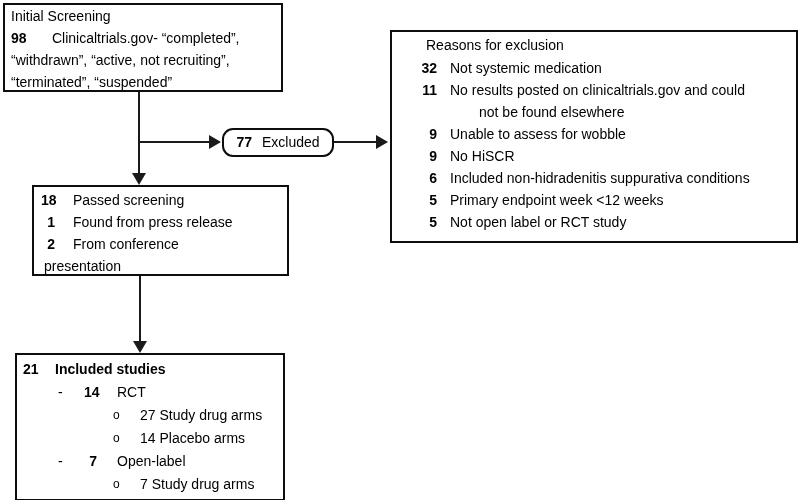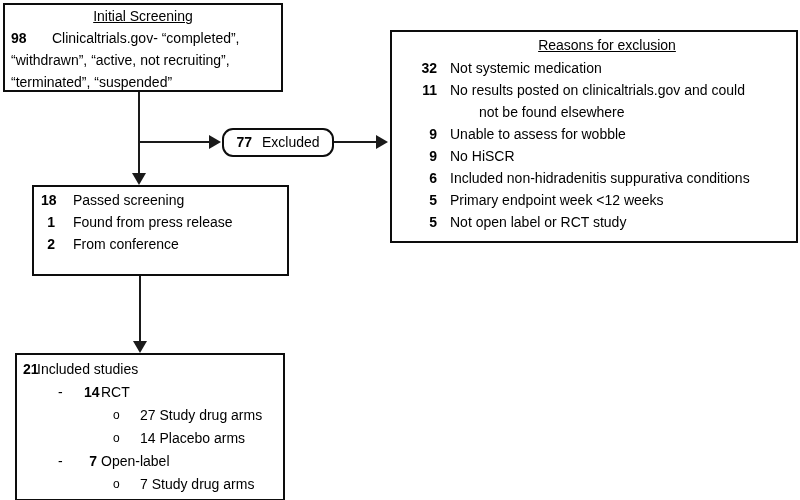--- a/index.html
+++ b/index.html
@@ -18,22 +18,20 @@
   }
   .box {
     position: absolute;
     border: 2px solid #0d0d0d;
     background: #ffffff;
     box-sizing: border-box;
     font-size: 14px;
     line-height: 22px;
   }
   .box-title {
-    text-align: center;
-    text-decoration: underline;
     line-height: 20px;
     white-space: nowrap;
   }
   .num { font-weight: bold; }
 
   
   #box-initial {
     left: 3px; top: 3px; width: 280px; height: 89px;
     padding: 1px 6px;
   }
@@ -72,25 +70,25 @@
   .ps-row .txt { margin-left: 18px; white-space: nowrap; }
   .ps-wrap { line-height: 22px; padding-left: 3px; }
 
   
   #box-included {
     left: 15px; top: 353px; width: 270px; height: 148px;
     padding: 3px 6px;
   }
   .inc-head { display: flex; line-height: 23px; }
   .inc-head .num { width: 14px; flex: none; }
-  .inc-head .txt { white-space: nowrap; }
+  .inc-head .txt { margin-left: 18px; white-space: nowrap; font-weight: bold; }
   .inc-group { display: flex; line-height: 23px; }
   .inc-group .dash { width: 26px; margin-left: 35px; flex: none; }
   .inc-group .gcount { width: 13px; text-align: right; font-weight: bold; flex: none; }
-  .inc-group .glabel { margin-left: 4px; white-space: nowrap; }
+  .inc-group .glabel { margin-left: 20px; white-space: nowrap; }
   .inc-sub { display: flex; line-height: 23px; }
   .inc-sub .o { margin-left: 90px; width: 27px; flex: none; font-size: 12px; }
   .inc-sub .txt { white-space: nowrap; }
 
   
   #connectors {
     position: absolute;
     left: 0; top: 0;
     width: 800px; height: 500px;
     pointer-events: none;
@@ -173,20 +171,21 @@
       <span class="txt">Passed screening</span>
     </div>
     <div class="ps-row">
       <span class="num">1</span>
       <span class="txt">Found from press release</span>
     </div>
     <div class="ps-row">
       <span class="num">2</span>
       <span class="txt">From conference</span>
     </div>
+    <div class="ps-wrap">presentation</div>
   </div>
 
   <div class="box" id="box-included">
     <div class="inc-head">
       <span class="num">21</span>
       <span class="txt">Included studies</span>
     </div>
     <div class="inc-group">
       <span class="dash">-</span>
       <span class="gcount">14</span>

